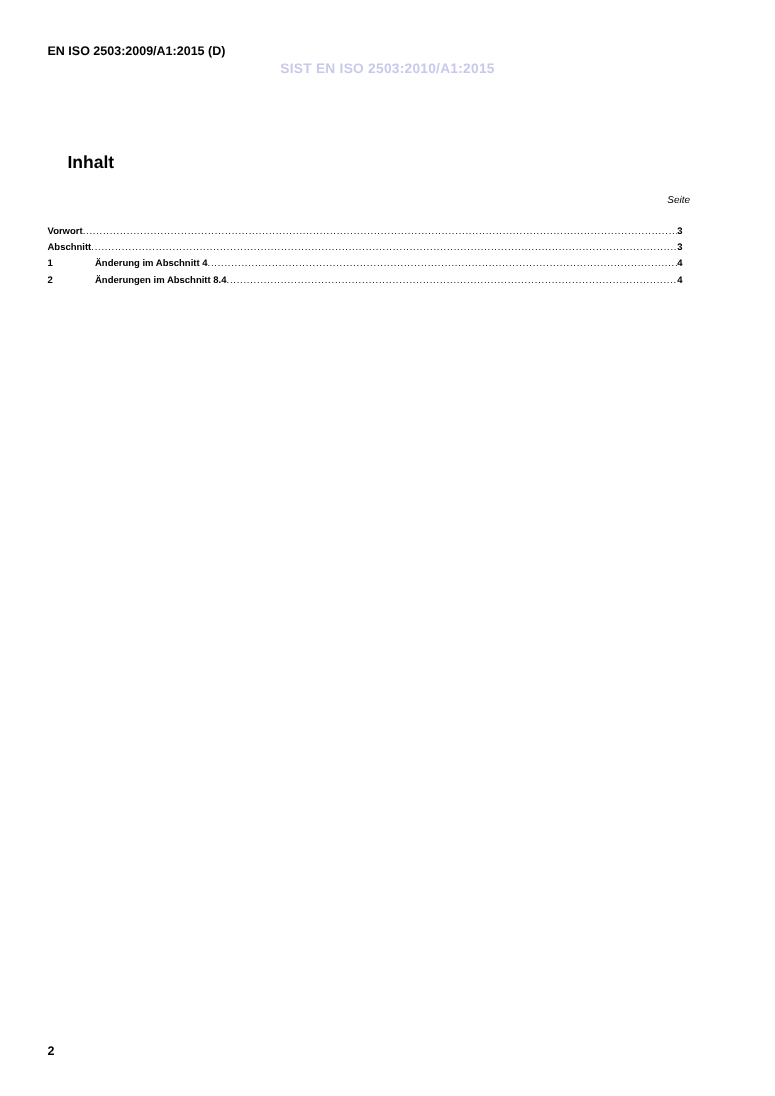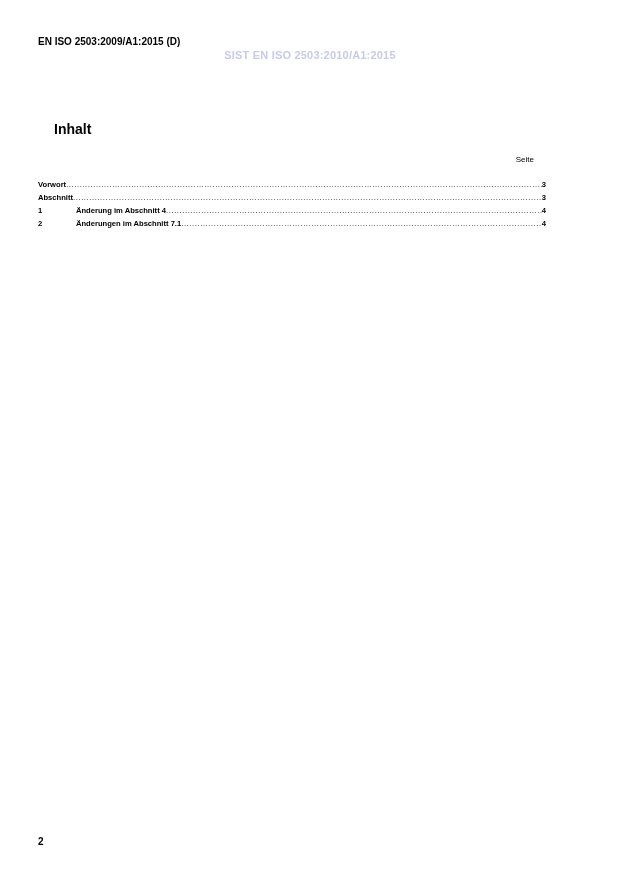--- a/index.html
+++ b/index.html
@@ -2,21 +2,21 @@
 <html><head>
   <meta charset="utf-8">
   <style>
     html, body { margin: 0; padding: 0; background: #ffffff; }
     body { width: 620px; height: 877px; position: relative; overflow: hidden;
            font-family: "Liberation Sans", sans-serif; color: #000; }
     .watermark { position: absolute; top: 0; left: 0; width: 620px; text-align: center;
                  font-weight: bold; font-size: 11px; color: #c9c9ec; letter-spacing: 0.2px; line-height: 13px; top: 1px; margin-top: 48px; }
     .doc-header { position: absolute; left: 38px; top: 36px; font-weight: bold; font-size: 10px; }
     .section-title { position: absolute; left: 38px; top: 121px; font-weight: bold; font-size: 14px; padding-left: 16px; }
-    .seite { position: absolute; right: 86px; top: 155px; font-size: 8px; }
+    .seite { position: absolute; right: 68px; top: 155px; font-size: 8px; font-style: italic; }
     .toc { position: absolute; left: 38px; top: 178px; width: 508px; }
     .toc-row { display: flex; align-items: flex-start; font-size: 7.6px; font-weight: bold; height: 13px; line-height: 13px; }
     .toc-num { width: 38px; flex: 0 0 38px; }
     .toc-text { white-space: nowrap; }
     .toc-leader { flex: 1 1 auto; overflow: hidden; white-space: nowrap; font-weight: normal; letter-spacing: 0.6px; }
     .toc-leader::after { content: "..............................................................................................................................................................................................................................................................."; }
     .toc-page { flex: 0 0 auto; }
     .page-number { position: absolute; left: 38px; top: 836px; font-weight: bold; font-size: 10px; }
   </style>
 </head>
@@ -42,19 +42,19 @@
     <span class="toc-page">3</span>
   </div>
   <div class="toc-row">
     <span class="toc-num">1</span>
     <span class="toc-text">Änderung im Abschnitt 4</span>
     <span class="toc-leader"></span>
     <span class="toc-page">4</span>
   </div>
   <div class="toc-row">
     <span class="toc-num">2</span>
-    <span class="toc-text">Änderungen im Abschnitt 7.1</span>
+    <span class="toc-text">Änderungen im Abschnitt 8.4</span>
     <span class="toc-leader"></span>
     <span class="toc-page">4</span>
   </div>
 </div>
 
 <div class="page-number">2</div>
 
 </body></html>

